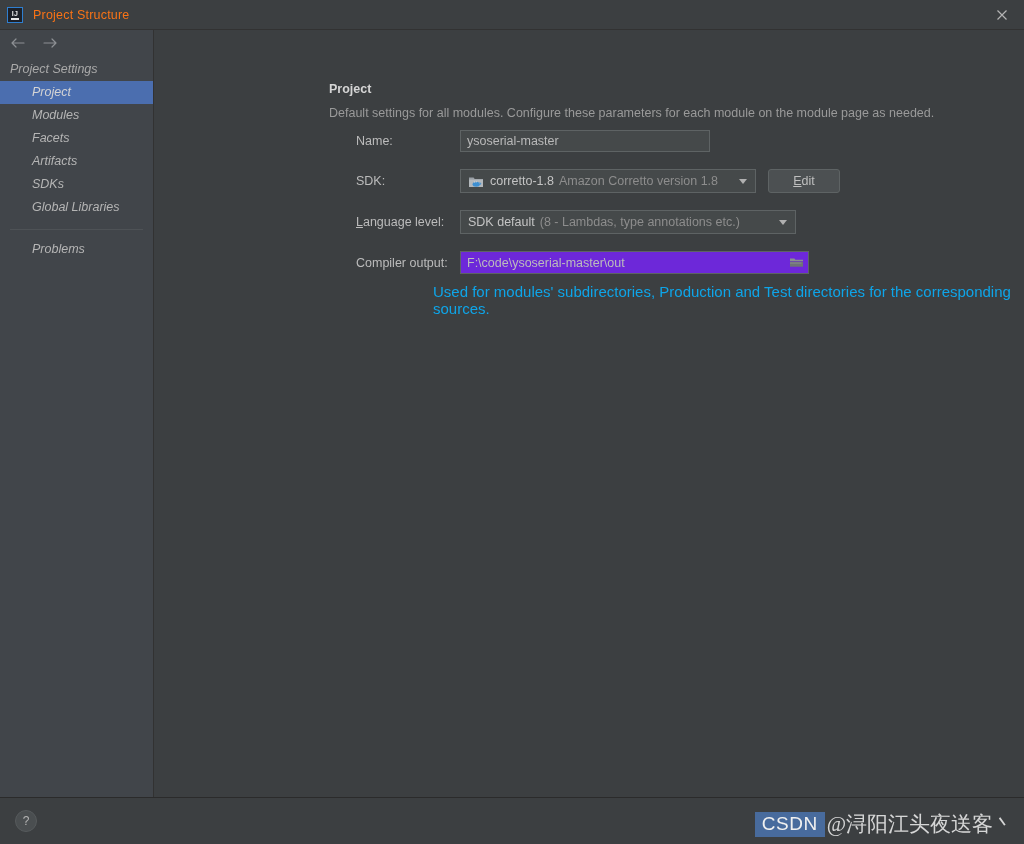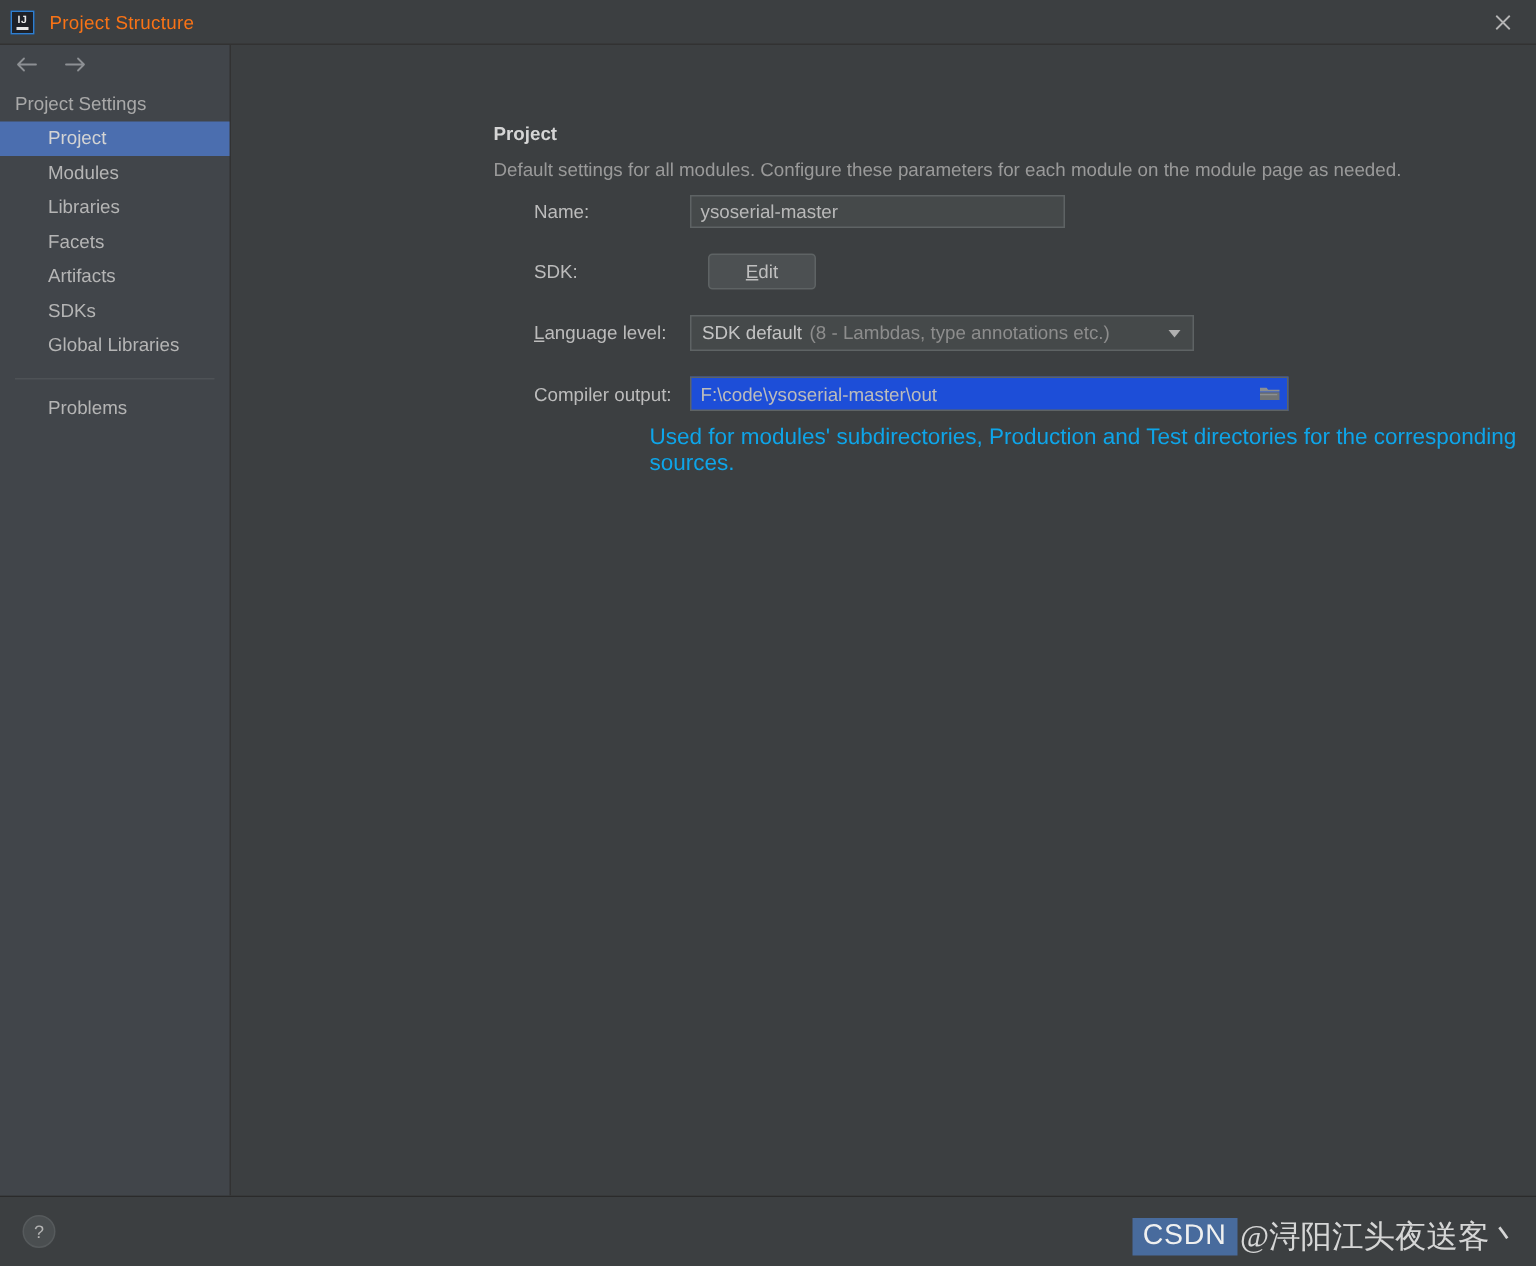--- a/index.html
+++ b/index.html
@@ -113,21 +113,21 @@
   .nav-arrow {
     width: 20px;
     height: 20px;
     display: flex;
     align-items: center;
     justify-content: center;
     cursor: default;
   }
   .nav-arrow svg { display:block; }
 
-  .tree { padding-top: 2px; }
+  .tree { padding-top: 2px; font-style: italic; }
   .group-label {
     height: 23px;
     line-height: 23px;
     padding-left: 10px;
     font-size: 12.5px;
     color: #a9a9a9;
   }
   .tree-item {
     height: 23px;
     line-height: 23px;
@@ -240,22 +240,22 @@
     display: flex;
     align-items: center;
     justify-content: center;
     font-size: 12.5px;
     color: #bfbfbf;
     cursor: default;
   }
 
   .field-with-browse {
     height: 23px;
-    width: 399px;
-    background: #1d4ed8;
+    width: 349px;
+    background: #6d28d9;
     border: 1px solid #5e6364;
     box-sizing: border-box;
     display: flex;
     align-items: center;
     padding: 0 3px 0 6px;
     font-size: 12.5px;
     color: #bcbcbc;
   }
   .browse-icon {
     margin-left: auto;
@@ -353,21 +353,20 @@
           </svg>
         </div>
       </div>
 
       <div class="tree">
 
         <div class="group-label">Project Settings</div>
 
         <div class="tree-item selected">Project</div>
         <div class="tree-item">Modules</div>
-        <div class="tree-item">Libraries</div>
         <div class="tree-item">Facets</div>
         <div class="tree-item">Artifacts</div>
 
 
         <div class="tree-item">SDKs</div>
         <div class="tree-item">Global Libraries</div>
 
         <div class="tree-sep"></div>
 
         <div class="tree-item">Problems</div>
@@ -380,20 +379,35 @@
       <div class="section-desc">Default settings for all modules. Configure these parameters for each module on the module page as needed.</div>
 
       <div class="form-row">
         <div class="form-label">Name:</div>
         <div class="text-field" id="name-field">ysoserial-master</div>
       </div>
 
       <div class="form-row">
         <div class="form-label">SDK:</div>
 
+        <div class="combo" id="sdk-combo">
+          <span class="sdk-icon">
+            <svg width="16" height="15" viewBox="0 0 16 15">
+              <path d="M1 3.5 h4.6 l1.1 1.4 H15 v8.1 H1 Z" fill="#9aa0a6"></path>
+              <path d="M1 5.6 h14 v7.4 H1 Z" fill="#b3b8bc"></path>
+              <ellipse cx="8.2" cy="10.2" rx="3.6" ry="2.5" fill="#3d8fd1"></ellipse>
+              <path d="M11.6 8.7 c1.5 0 1.6 1.9 0.1 1.9" stroke="#3d8fd1" stroke-width="1" fill="none"></path>
+              <path d="M6.5 7.2 q0.6 0.8 0 1.5 M8.2 7.0 q0.6 0.8 0 1.5" stroke="#cfd4d8" stroke-width="0.9" fill="none"></path>
+            </svg>
+          </span>
+          <span class="combo-main">corretto-1.8</span>
+          <span class="combo-sub">Amazon Corretto version 1.8</span>
+          <span class="combo-spacer"></span>
+          <span class="caret"></span>
+        </div>
 
         <div class="btn">
           <span class="mn">E</span>
             <span>dit</span>
         </div>
       </div>
 
       <div class="form-row">
         <div class="form-label"><span class="mn">L</span><span>anguage level:</span></div>
 

